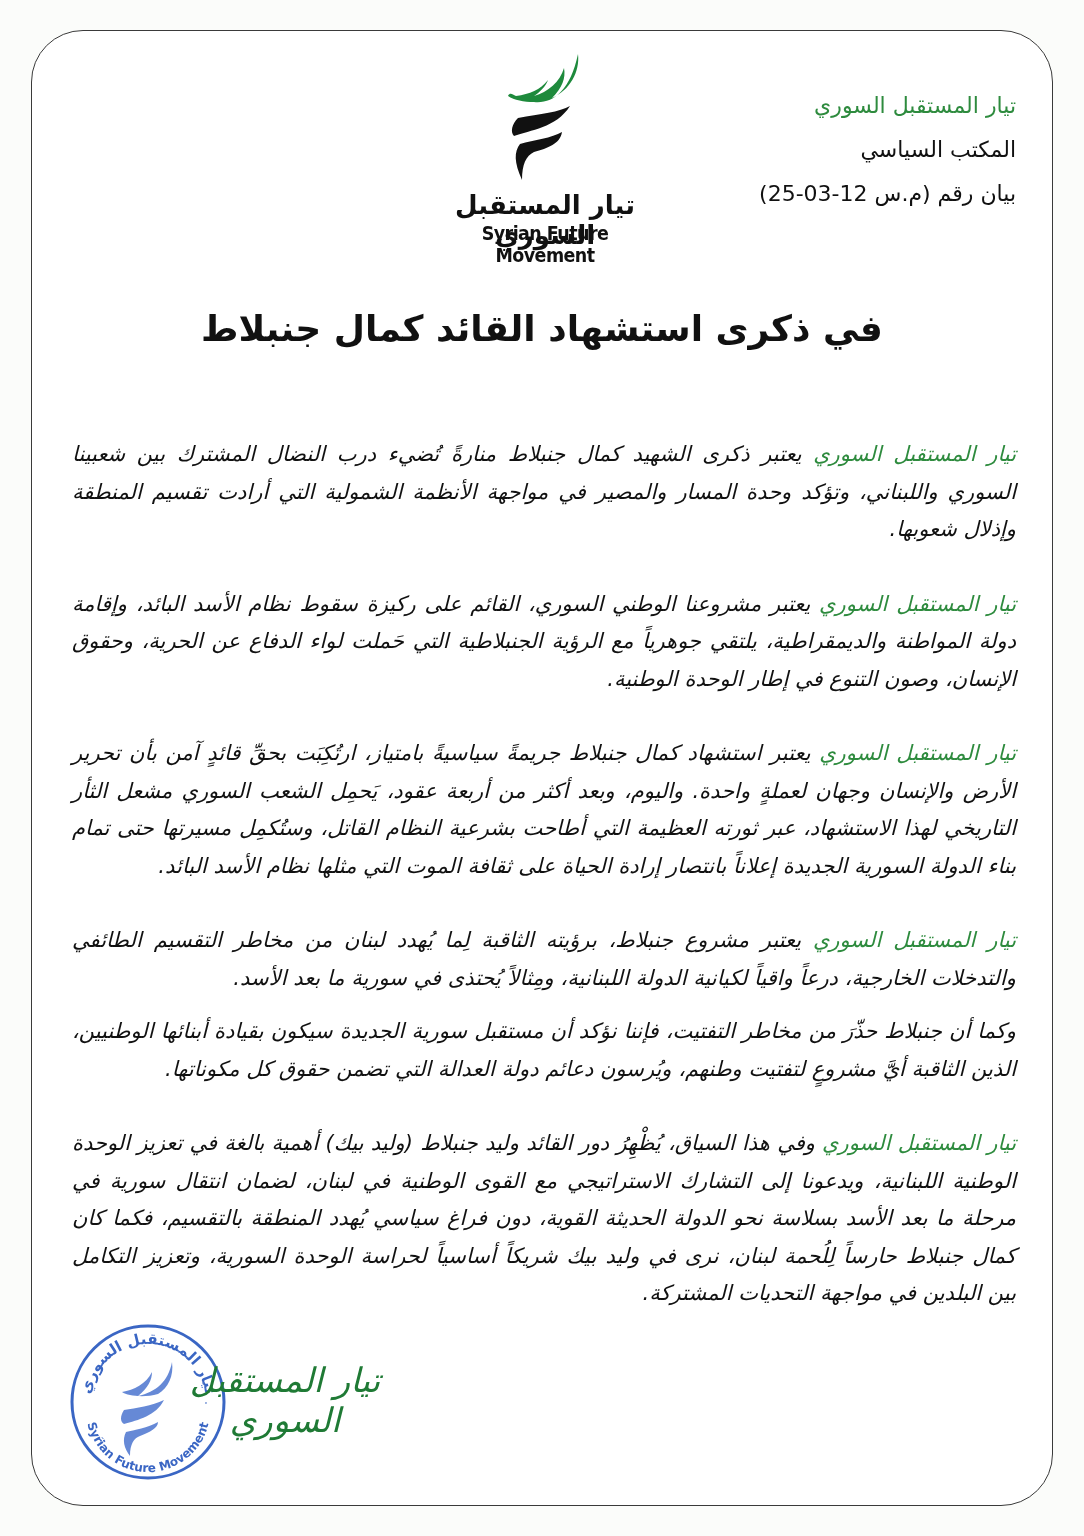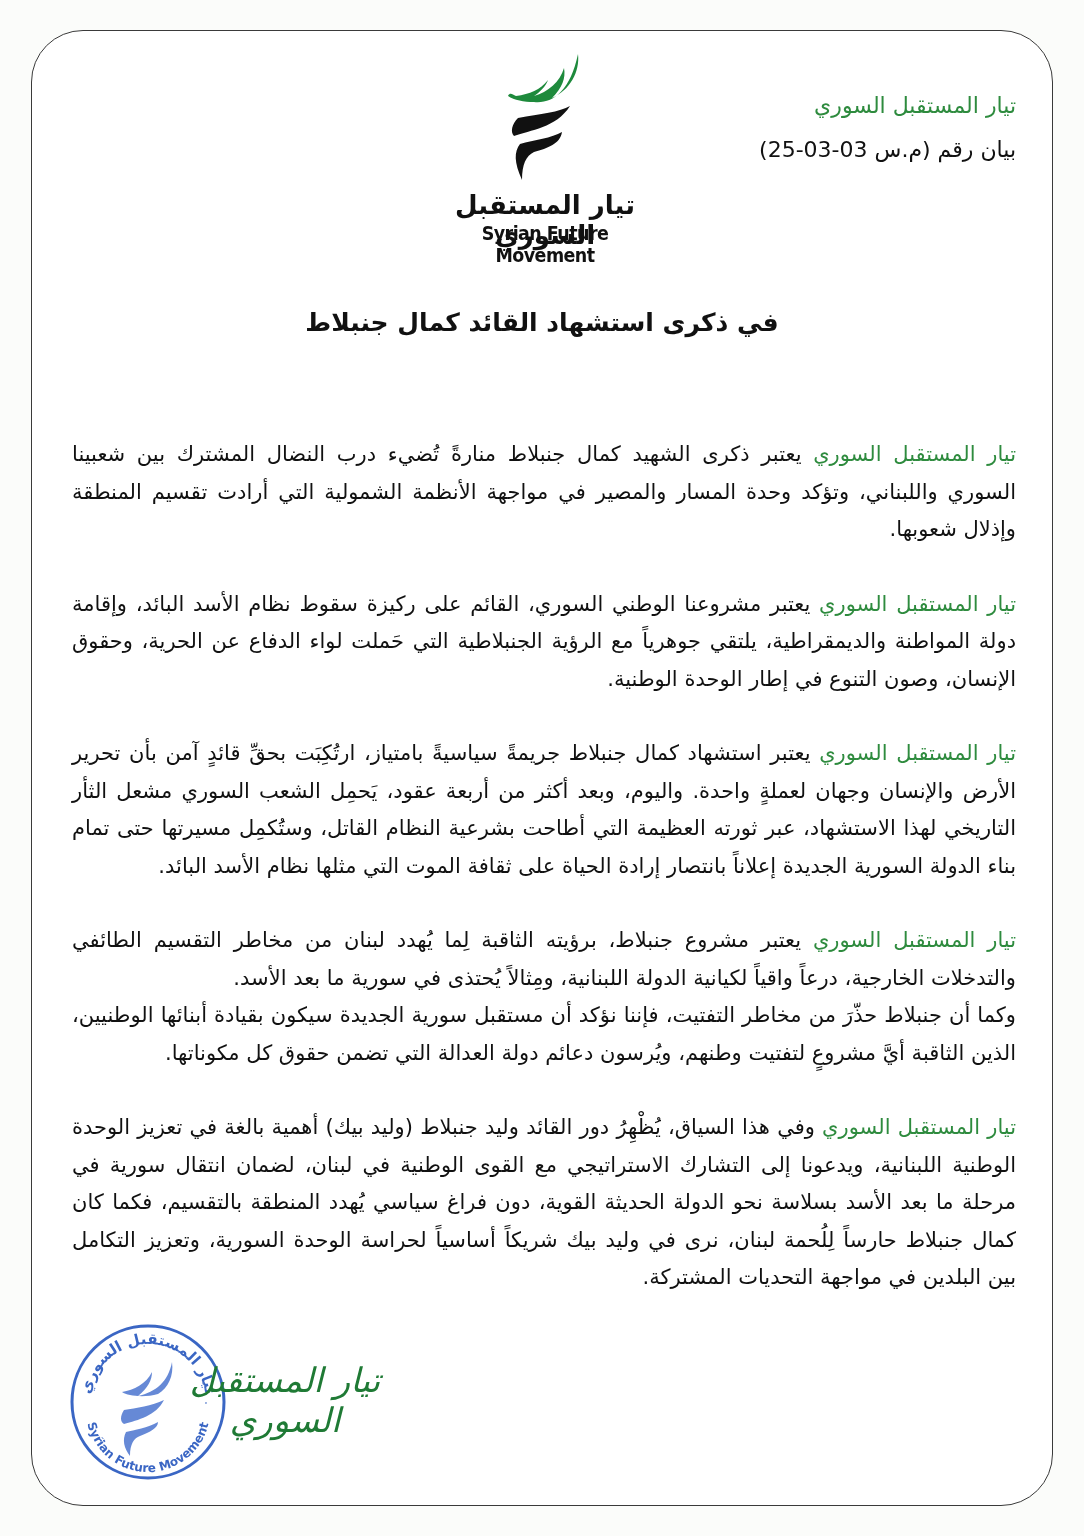--- a/index.html
+++ b/index.html
@@ -28,28 +28,28 @@
     direction: rtl; font-size: 26px; font-weight: bold; color: #111; letter-spacing: -0.5px;
   }
   .logo-en {
     position: absolute; left: 0; top: 170px; width: 230px; text-align: center;
     font-family: "DejaVu Sans", sans-serif; font-size: 19px; font-weight: bold; color: #111;
     letter-spacing: -0.6px; transform: scaleX(0.92);
   }
   .title {
     position: absolute; left: 60px; right: 60px; top: 308px;
     direction: rtl; text-align: center;
-    font-size: 25px; font-weight: bold; color: #111;
+    font-size: 36px; font-weight: bold; color: #111;
   }
   .body-text {
     position: absolute; left: 72px; right: 68px; top: 436px;
     direction: rtl; text-align: right;
     font-size: 21px; line-height: 37.5px; color: #111;
   }
-  .para { margin: 0 0 37px 0; text-align: justify; text-align-last: right; }
+  .para { margin: 0 0 37px 0; text-align: justify; text-align-last: right; font-style: italic; }
   .para .org { color: #2e8b3e; }
   .stamp {
     position: absolute; left: 68px; top: 1322px; width: 160px; height: 160px;
   }
   .signature {
     position: absolute; left: 180px; top: 1360px; width: 210px;
     direction: rtl; text-align: center; font-family: "DejaVu Serif", serif;
     font-size: 34px; color: #1f7a35; font-style: italic;
   }
 </style>
@@ -65,30 +65,31 @@
 
     <path d="M70 54 C60 60 40 62 18 66 C12 72 10 80 14 84 C30 78 56 76 70 54 Z" fill="#111"></path>
     <path d="M62 80 C52 86 34 88 20 92 C14 100 14 110 22 128 C22 112 26 104 34 100 C48 96 60 92 62 80 Z" fill="#111"></path>
   </svg>
   <div class="logo-ar">تيار المستقبل السوري</div>
   <div class="logo-en">Syrian Future Movement</div>
 </div>
 
 <div class="header-block">
   <div class="org">تيار المستقبل السوري</div>
-  <div>بيان رقم (م.س 03-03-25)</div>
+  <div>المكتب السياسي</div>
+  <div>بيان رقم (م.س 12-03-25)</div>
 </div>
 
 <div class="title">في ذكرى استشهاد القائد كمال جنبلاط</div>
 
 <div class="body-text">
   <p class="para"><span class="org">تيار المستقبل السوري</span><span> يعتبر ذكرى الشهيد كمال جنبلاط منارةً تُضيء درب النضال المشترك بين شعبينا السوري واللبناني، وتؤكد وحدة المسار والمصير في مواجهة الأنظمة الشمولية التي أرادت تقسيم المنطقة وإذلال شعوبها.</span></p>
   <p class="para"><span class="org">تيار المستقبل السوري</span><span> يعتبر مشروعنا الوطني السوري، القائم على ركيزة سقوط نظام الأسد البائد، وإقامة دولة المواطنة والديمقراطية، يلتقي جوهرياً مع الرؤية الجنبلاطية التي حَملت لواء الدفاع عن الحرية، وحقوق الإنسان، وصون التنوع في إطار الوحدة الوطنية.</span></p>
   <p class="para"><span class="org">تيار المستقبل السوري</span><span> يعتبر استشهاد كمال جنبلاط جريمةً سياسيةً بامتياز، ارتُكِبَت بحقِّ قائدٍ آمن بأن تحرير الأرض والإنسان وجهان لعملةٍ واحدة. واليوم، وبعد أكثر من أربعة عقود، يَحمِل الشعب السوري مشعل الثأر التاريخي لهذا الاستشهاد، عبر ثورته العظيمة التي أطاحت بشرعية النظام القاتل، وستُكمِل مسيرتها حتى تمام بناء الدولة السورية الجديدة إعلاناً بانتصار إرادة الحياة على ثقافة الموت التي مثلها نظام الأسد البائد.</span></p>
-  <p class="para" style="margin-bottom:0"><span class="org">تيار المستقبل السوري</span><span> يعتبر مشروع جنبلاط، برؤيته الثاقبة لِما يُهدد لبنان من مخاطر التقسيم الطائفي والتدخلات الخارجية، درعاً واقياً لكيانية الدولة اللبنانية، ومِثالاً يُحتذى في سورية ما بعد الأسد.</span></p>
+  <p class="para" style="margin-bottom:16px"><span class="org">تيار المستقبل السوري</span><span> يعتبر مشروع جنبلاط، برؤيته الثاقبة لِما يُهدد لبنان من مخاطر التقسيم الطائفي والتدخلات الخارجية، درعاً واقياً لكيانية الدولة اللبنانية، ومِثالاً يُحتذى في سورية ما بعد الأسد.</span></p>
   <p class="para"><span>وكما أن جنبلاط حذّرَ من مخاطر التفتيت، فإننا نؤكد أن مستقبل سورية الجديدة سيكون بقيادة أبنائها الوطنيين، الذين الثاقبة أيَّ مشروعٍ لتفتيت وطنهم، ويُرسون دعائم دولة العدالة التي تضمن حقوق كل مكوناتها.</span></p>
   <p class="para"><span class="org">تيار المستقبل السوري</span><span> وفي هذا السياق، يُظْهِرُ دور القائد وليد جنبلاط (وليد بيك) أهمية بالغة في تعزيز الوحدة الوطنية اللبنانية، ويدعونا إلى التشارك الاستراتيجي مع القوى الوطنية في لبنان، لضمان انتقال سورية في مرحلة ما بعد الأسد بسلاسة نحو الدولة الحديثة القوية، دون فراغ سياسي يُهدد المنطقة بالتقسيم، فكما كان كمال جنبلاط حارساً لِلُحمة لبنان، نرى في وليد بيك شريكاً أساسياً لحراسة الوحدة السورية، وتعزيز التكامل بين البلدين في مواجهة التحديات المشتركة.</span></p>
 </div>
 
 <div class="stamp">
   <svg width="160" height="160" viewBox="0 0 160 160">
     <circle cx="80" cy="80" r="76" fill="none" stroke="#3a66c4" stroke-width="3"></circle>
     <circle cx="80" cy="80" r="58" fill="none" stroke="#3a66c4" stroke-width="1" stroke-dasharray="2 140 2 200"></circle>
     <defs>
       <path id="topArc" d="M22 80 A58 58 0 0 1 138 80"></path>

